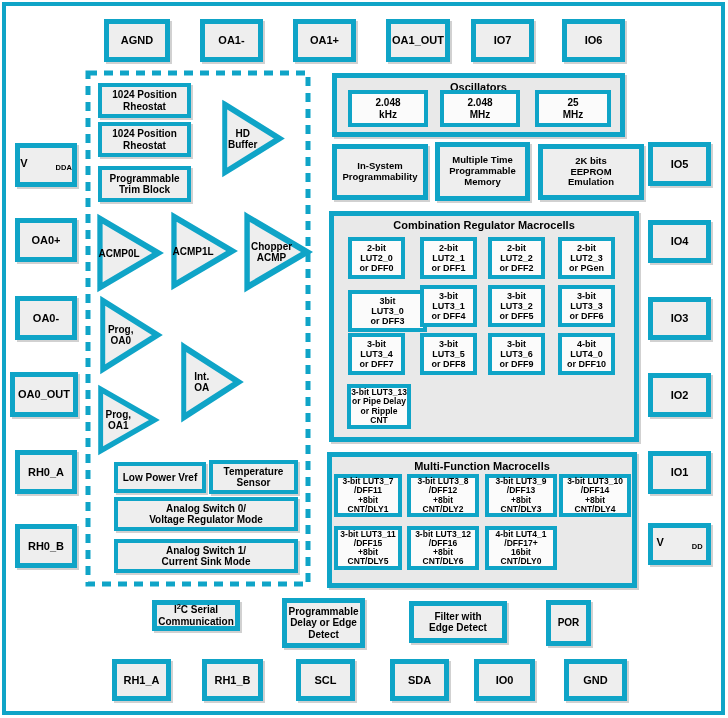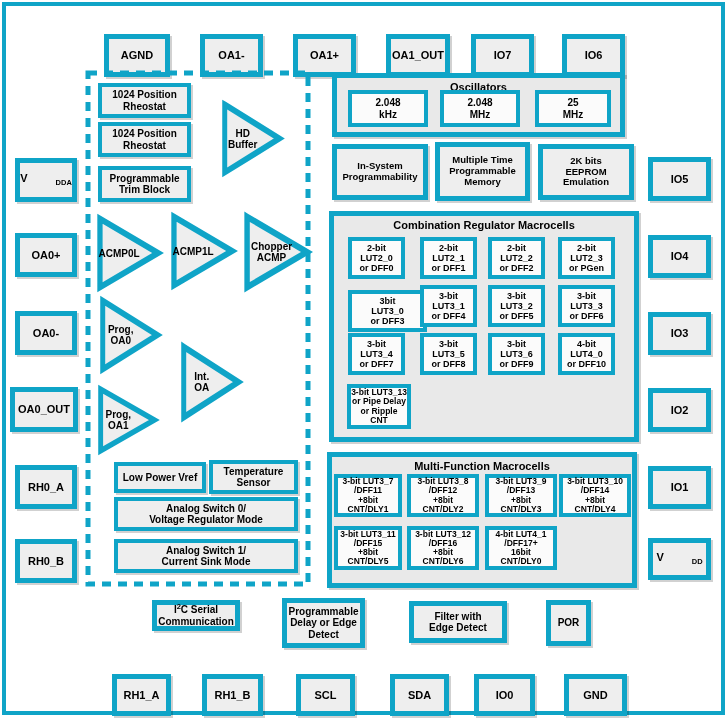--- a/index.html
+++ b/index.html
@@ -7,21 +7,21 @@
     position:relative; width:728px; height:718px; background:#ffffff;
     font-family:"Liberation Sans", sans-serif; font-weight:bold; color:#000;
     overflow:hidden;
   }
   .frame { position:absolute; left:2px; top:2px; right:3px; bottom:3px;
     border:4px solid var(--teal,#0FA4C7); }
   .pin {
     position:absolute; box-sizing:border-box;
     border:5px solid var(--teal,#0FA4C7); background:var(--fill,#EEEEEE);
     display:flex; align-items:center; justify-content:center; text-align:center;
-    font-size:11px; line-height:1.1; box-shadow:2px 2px 0 rgba(0,0,0,0.18);margin-top:15px;
+    font-size:11px; line-height:1.1; box-shadow:2px 2px 0 rgba(0,0,0,0.18);
   }
   .box {
     position:absolute; box-sizing:border-box;
     border:4px solid var(--teal,#0FA4C7); background:var(--fill,#EEEEEE);
     display:flex; align-items:center; justify-content:center; text-align:center;
     font-size:10px; line-height:1.15; white-space:pre-line;
     box-shadow:2px 2px 0 rgba(0,0,0,0.18);
   }
   .b5 { border-width:5px; }
   .panel {
@@ -169,21 +169,21 @@
   <div class="cell osc" style="left:440px;top:90px;width:80px;height:37px">2.048
 MHz</div>
   <div class="cell osc" style="left:535px;top:90px;width:76px;height:37px">25
 MHz</div>
 
   <div class="box b5 mem" style="left:332px;top:144px;width:96px;height:56px">In-System
 Programmability</div>
   <div class="box b5 mem" style="left:435px;top:142px;width:95px;height:59px">Multiple Time
 Programmable
 Memory</div>
-  <div class="box b5 mem" style="left:538px;top:144px;width:96px;height:56px">2K bits
+  <div class="box b5 mem" style="left:538px;top:144px;width:106px;height:56px">2K bits
 EEPROM
 Emulation</div>
 
   <div class="panel" style="left:329px;top:211px;width:310px;height:231px">
     <div class="panel-title">Combination Regulator Macrocells</div>
   </div>
   <div class="cell" style="left:348px;top:237px;width:57px;height:42px">2-bit
 LUT2_0
 or DFF0</div>
   <div class="cell" style="left:420px;top:237px;width:57px;height:42px">2-bit

